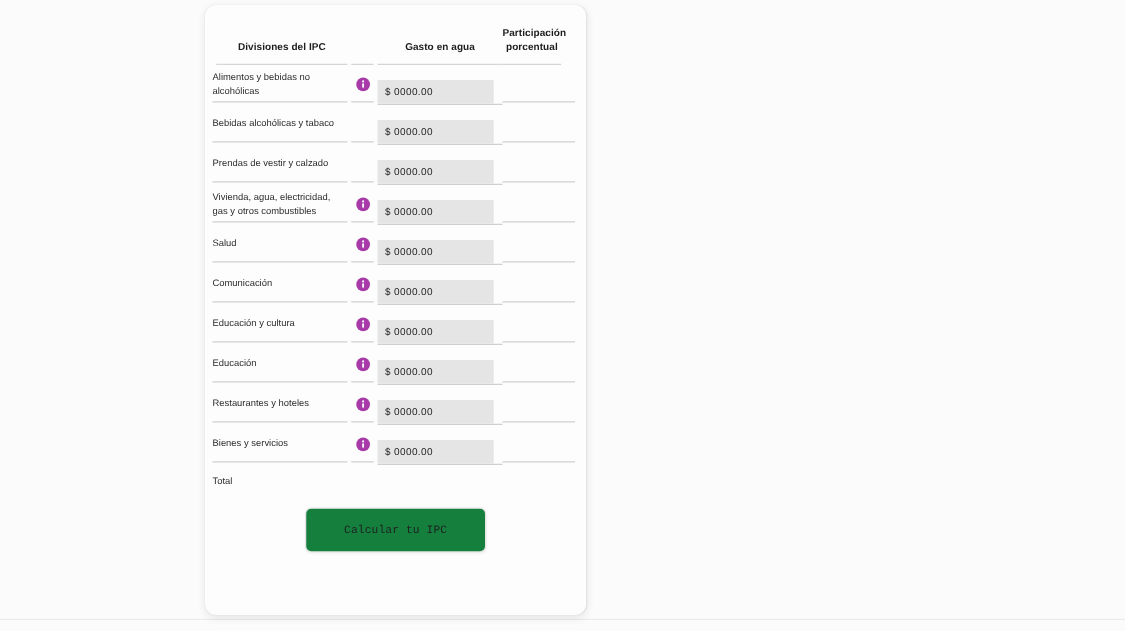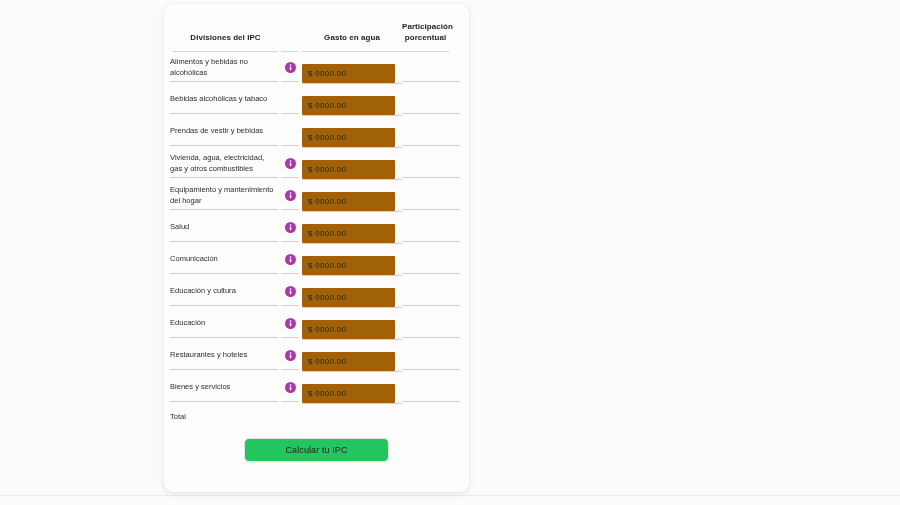--- a/index.html
+++ b/index.html
@@ -104,21 +104,21 @@
     align-items: center;
     justify-content: center;
     flex: none;
   }
   .info-icon svg { display: block; }
 
   
   .money-input {
     width: 93px;
     height: 19px;
-    background: #a16207;
+    background: #e5e5e5;
     border: none;
     outline: none;
     font-family: "Liberation Sans", sans-serif;
     font-size: 8px;
     color: #262626;
     padding: 0 0 0 6px;
     box-sizing: border-box;
     border-radius: 1px;
     letter-spacing: 0.3px;
     margin-top: 12px;
@@ -133,25 +133,25 @@
     color: #2b2b2b;
   }
 
   
   .footer {
     padding: 8px 0 0 0;
     text-align: center;
   }
   .calc-button {
     width: 145px;
-    height: 24px;
-    background: #22c55e;
+    height: 36px;
+    background: #15803d;
     border: 1px solid #e4e4e4;
     border-radius: 5px;
-    font-family: Liberation Sans, sans-serif;
+    font-family: Liberation Mono, monospace;
     font-size: 9px;
     color: #1f1f1f;
     cursor: pointer;
     box-shadow: 0 1px 2px rgba(0,0,0,0.045);
     letter-spacing: 0.1px;
   }
 </style>
 </head>
 <body>
 
@@ -228,68 +228,41 @@
           </td>
           <td class="t-pct">
             <div class="bcell">
               <span class="row-label"></span>
             </div>
           </td>
         </tr>
         <tr>
           <td class="t-label">
             <div class="bcell">
-              <span class="row-label">Prendas de vestir y bebidas</span>
+              <span class="row-label">Prendas de vestir y calzado</span>
             </div>
           </td>
           <td class="t-icon">
             <div class="bcell"></div>
           </td>
           <td class="t-input">
             <div class="bcell">
               <input type="text" class="money-input" placeholder="$ 0000.00" style="">
             </div>
           </td>
           <td class="t-pct">
             <div class="bcell">
               <span class="row-label"></span>
             </div>
           </td>
         </tr>
         <tr>
           <td class="t-label">
             <div class="bcell">
               <span class="row-label">Vivienda, agua, electricidad, gas y otros combustibles</span>
-            </div>
-          </td>
-          <td class="t-icon">
-            <div class="bcell">
-              <span class="info-icon">
-                <svg width="11" height="11" viewBox="0 0 11 11">
-                  <circle cx="5.5" cy="3.1" r="0.85" fill="#ffffff"></circle>
-                  <rect x="4.75" y="4.6" width="1.5" height="3.6" rx="0.6" fill="#ffffff"></rect>
-                </svg>
-              </span>
-            </div>
-          </td>
-          <td class="t-input">
-            <div class="bcell">
-              <input type="text" class="money-input" placeholder="$ 0000.00" style="">
-            </div>
-          </td>
-          <td class="t-pct">
-            <div class="bcell">
-              <span class="row-label"></span>
-            </div>
-          </td>
-        </tr>
-        <tr>
-          <td class="t-label">
-            <div class="bcell">
-              <span class="row-label">Equipamiento y mantenimiento del hogar</span>
             </div>
           </td>
           <td class="t-icon">
             <div class="bcell">
               <span class="info-icon">
                 <svg width="11" height="11" viewBox="0 0 11 11">
                   <circle cx="5.5" cy="3.1" r="0.85" fill="#ffffff"></circle>
                   <rect x="4.75" y="4.6" width="1.5" height="3.6" rx="0.6" fill="#ffffff"></rect>
                 </svg>
               </span>

